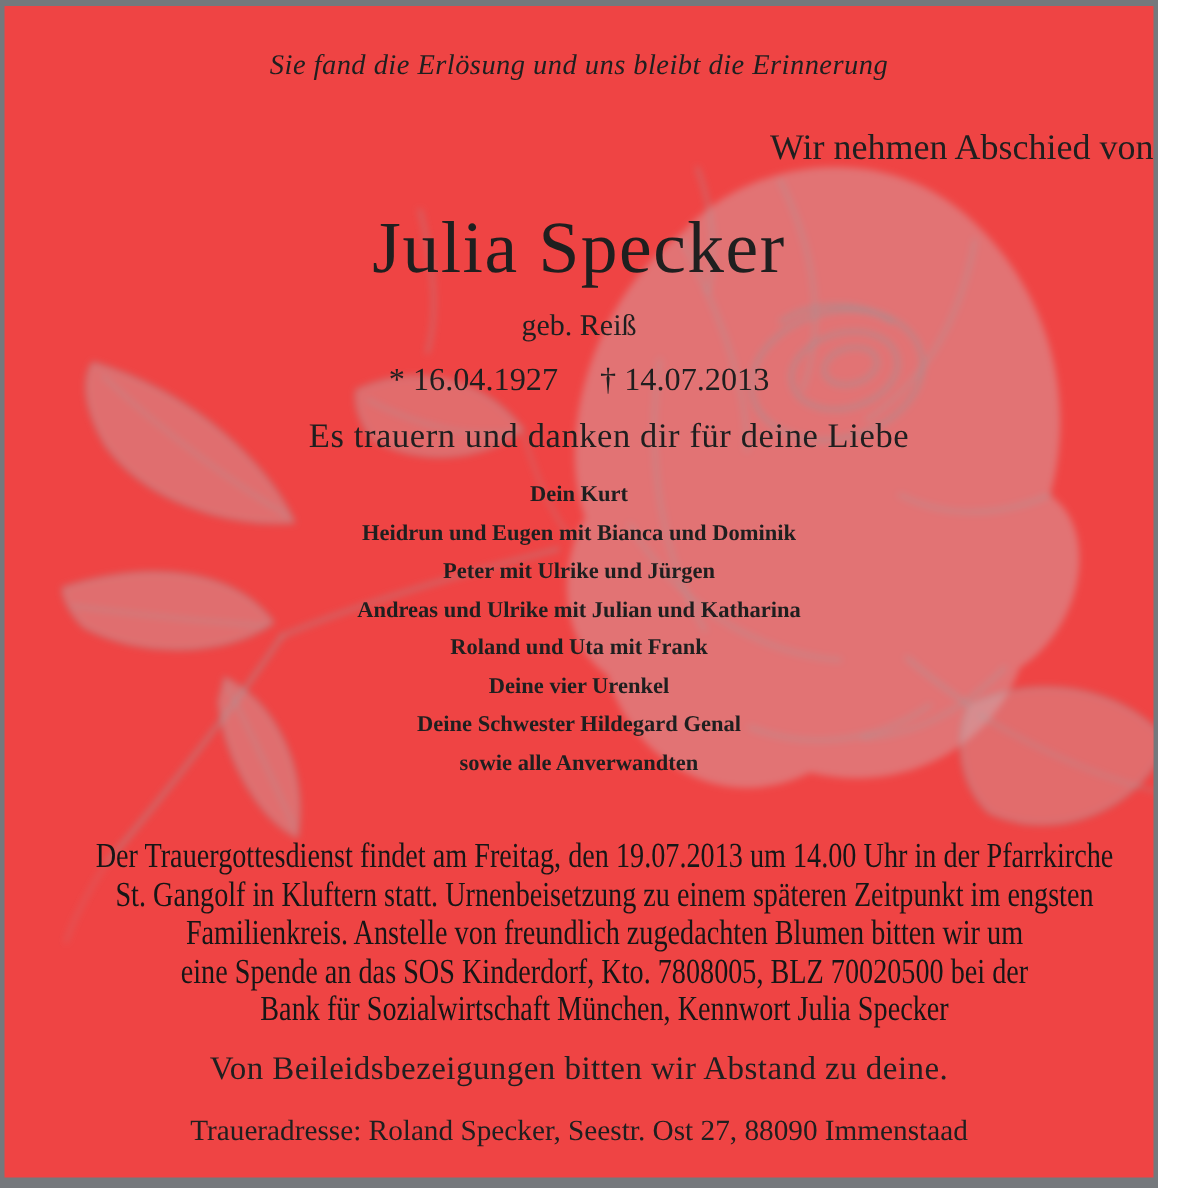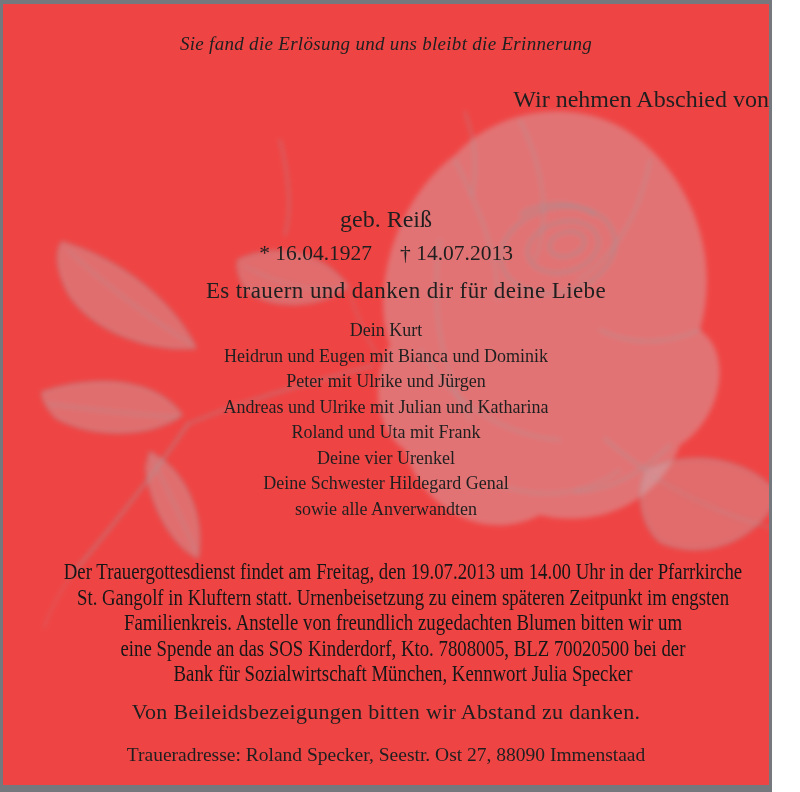--- a/index.html
+++ b/index.html
@@ -13,26 +13,26 @@
     border-width:4px 3px 7px 3px;
     overflow:hidden;
     font-family:"Liberation Serif","DejaVu Serif",serif;
     color:#1f1f1f;
   }
   #rose-art{position:absolute;left:-3px;top:-4px;width:800px;height:792px;pointer-events:none;}
   .txt{position:absolute;left:0;width:100%;text-align:center;white-space:nowrap;}
   .motto{top:29px;font-size:19px;font-style:italic;letter-spacing:.3px;}
   .intro{top:82px;font-size:24px;text-align:right;}
   .name{top:132px;font-size:49px;letter-spacing:1px;}
-  .maiden{top:202px;font-size:24px;font-family:Liberation Serif, serif;}
+  .maiden{top:202px;font-size:20px;font-family:Liberation Serif, serif;}
   .dates{top:227px;font-size:21.5px;margin-top:10px;}
   .dates .birth{margin-right:14px;}
   .dates .death{margin-left:14px;}
   .mourn-intro{top:274px;font-size:23px;letter-spacing:.4px;padding-left:20px;}
-  .mourners{top:314px;font-size:18px;line-height:25.5px;}
+  .mourners{top:314px;font-size:15px;line-height:25.5px;font-weight:bold;}
   .mourners div{white-space:nowrap;}
   .service{
     top:555px;left:-70px;width:940px;
     transform:scaleX(0.80);
     transform-origin:50% 0;
     font-size:23.5px;line-height:25.6px;
     color:#161616;
   }
   .service div{white-space:nowrap;}
   .condolence{top:695px;font-size:22px;letter-spacing:.3px;}
@@ -97,20 +97,21 @@
       <g>
         <path d="M604,438 C620,452 634,462 646,470" fill="none" stroke="#9aa0a4" stroke-opacity="0.5" stroke-width="2"></path>
         <path d="M646,470 C692,448 748,458 778,494 C760,540 704,562 660,542 C640,524 636,492 646,470 Z" fill="#c2c6c9" fill-opacity="0.3" stroke="#9aa0a4" stroke-opacity="0.45" stroke-width="1.6"></path>
         <path d="M652,476 C698,504 740,520 772,528" fill="none" stroke="#9aa0a4" stroke-opacity="0.5" stroke-width="1.4"></path>
       </g>
     </g>
   </svg>
 
   <div class="txt motto">Sie fand die Erlösung und uns bleibt die Erinnerung</div>
   <div class="txt intro">Wir nehmen Abschied von</div>
+  <div class="txt name">Julia Specker</div>
   <div class="txt maiden">geb. Reiß</div>
 
   <div class="txt dates">
     <span class="birth">* 16.04.1927</span><span class="death">† 14.07.2013</span>
   </div>
 
   <div class="txt mourn-intro">Es trauern und danken dir für deine Liebe</div>
 
   <div class="txt mourners">
       <div>Dein Kurt</div>
@@ -124,15 +125,15 @@
     </div>
 
   <div class="txt service">
       <div>Der Trauergottesdienst findet am Freitag, den 19.07.2013 um 14.00 Uhr in der Pfarrkirche</div>
       <div>St. Gangolf in Kluftern statt. Urnenbeisetzung zu einem späteren Zeitpunkt im engsten</div>
       <div>Familienkreis. Anstelle von freundlich zugedachten Blumen bitten wir um</div>
       <div>eine Spende an das SOS Kinderdorf, Kto. 7808005, BLZ 70020500 bei der</div>
       <div>Bank für Sozialwirtschaft München, Kennwort Julia Specker</div>
     </div>
 
-  <div class="txt condolence">Von Beileidsbezeigungen bitten wir Abstand zu danken.</div>
+  <div class="txt condolence">Von Beileidsbezeigungen bitten wir Abstand zu deine.</div>
   <div class="txt address">Traueradresse: Roland Specker, Seestr. Ost 27, 88090 Immenstaad</div>
 </div>
 
 </body></html>

